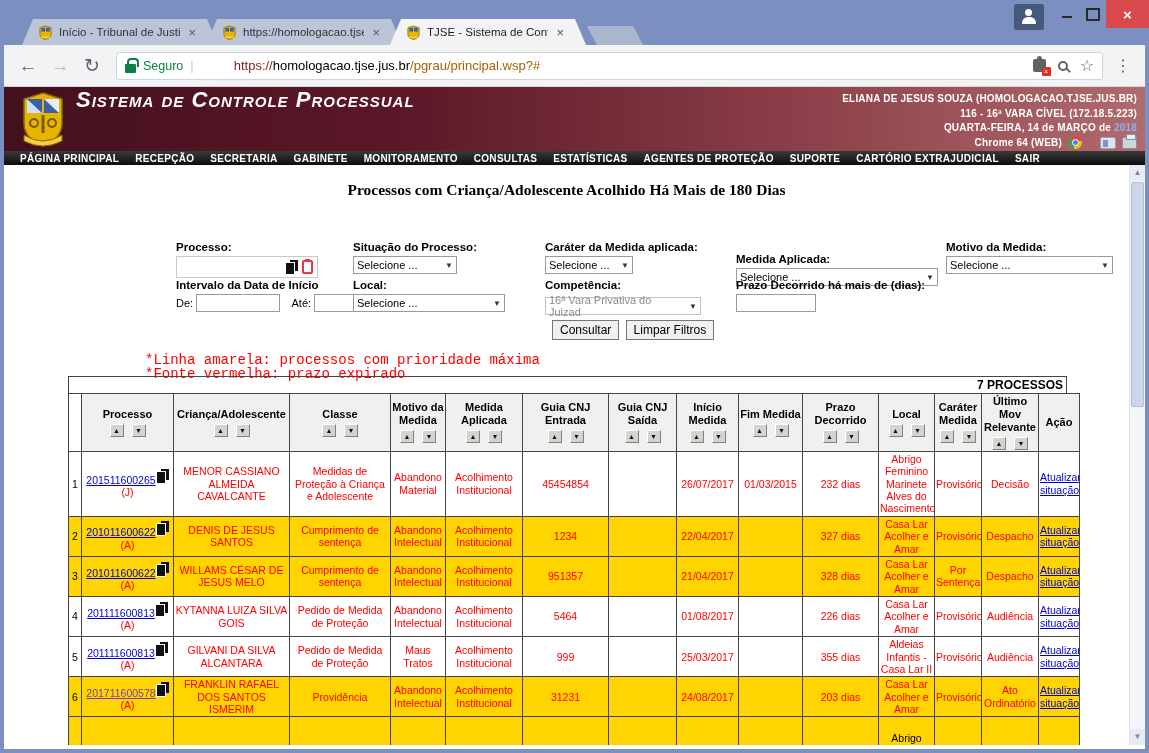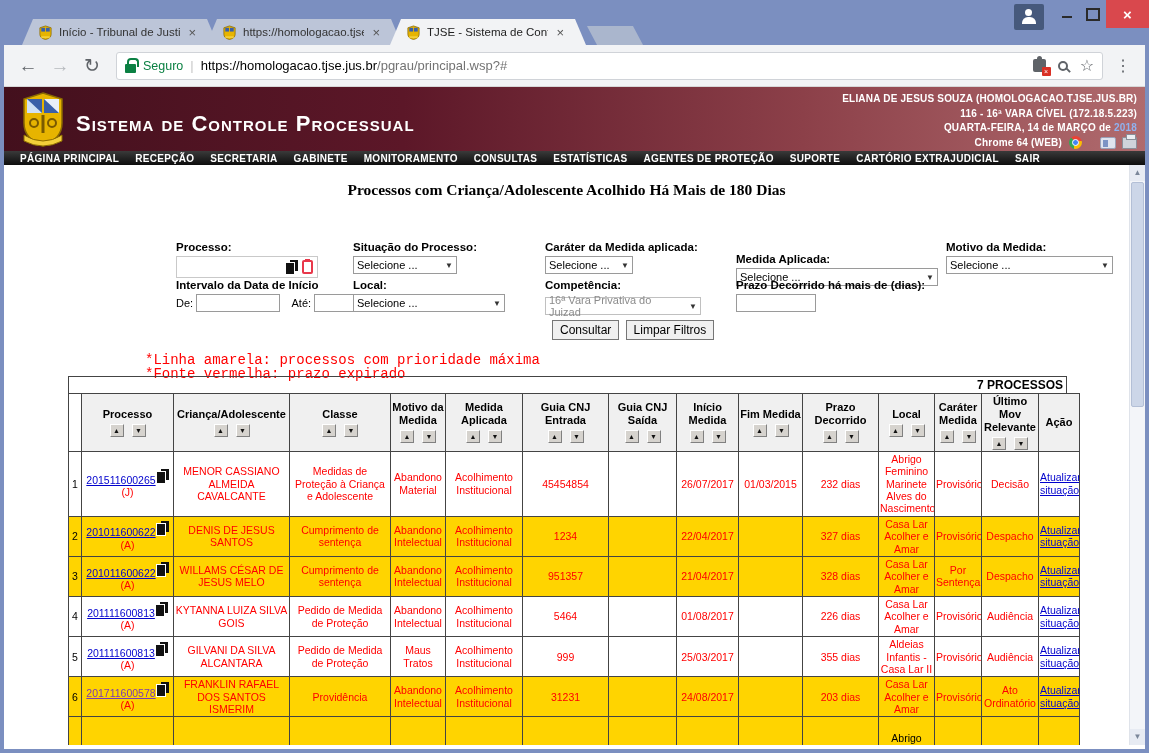--- a/index.html
+++ b/index.html
@@ -33,36 +33,36 @@
   .toolbar { height:42px; background:#f2f3f5; border-bottom:1px solid #d7d7d7; display:flex; align-items:center; padding:0 10px; gap:4px; }
   .navbtn { font-size:19px; color:#5f6368; width:28px; text-align:center; cursor:pointer; }
   .navbtn.disabled { color:#b6b9bd; }
   .omnibox { flex:1; height:28px; margin-left:6px; background:#fff; border:1px solid #d0d3d8; border-radius:3px;
              display:flex; align-items:center; padding:0 8px; gap:7px; }
   .icon-lock { position:relative; width:11px; height:9px; background:#0b8043; border-radius:1px; margin-top:5px; flex:0 0 11px; }
   .icon-lock::before { content:""; position:absolute; top:-6px; left:1.5px; width:8px; height:7px; border:2px solid #0b8043; border-bottom:none; border-radius:4px 4px 0 0; }
   .seguro { color:#0b8043; font-size:12.5px; }
   .omni-sep { color:#c6c6c6; font-size:13px; }
   .url { font-size:13px; white-space:nowrap; overflow:hidden; flex:1; }
-  .url .scheme { color:#000000; }
+  .url .scheme { color:#7f1d1d;margin-left:33px; }
   .url .domain { color:#000000; }
-  .url .path { color:#737373; }
+  .url .path { color:#a16207; }
   .omni-right { display:flex; align-items:center; gap:12px; margin-left:auto; }
   .icon-puzzle { position:relative; width:13px; height:13px; background:#5f6368; border-radius:2px; cursor:pointer; }
   .icon-puzzle::before { content:""; position:absolute; top:-3px; left:4px; width:5px; height:5px; border-radius:50%; background:#5f6368; }
   .puzzle-badge { position:absolute; right:-5px; bottom:-4px; width:9px; height:9px; background:#d93025; color:#fff; font-size:7px; line-height:9px; text-align:center; border-radius:1px; }
   .icon-magnifier { position:relative; width:10px; height:10px; border:2px solid #5f6368; border-radius:50%; cursor:pointer; }
   .icon-magnifier::after { content:""; position:absolute; width:2px; height:6px; background:#5f6368; transform:rotate(-45deg); right:-3px; bottom:-4px; }
   .icon-star { font-size:16px; color:#5f6368; cursor:pointer; }
   .icon-dots { font-size:16px; color:#5f6368; padding:0 4px 0 8px; cursor:pointer; letter-spacing:0; }
 
   
   .app-header { position:relative; height:64px; background:linear-gradient(to right, #43101d 0%, #5c1728 35%, #8c4049 70%, #b06b6e 100%); color:#fff; }
   .logo { position:absolute; left:16px; top:4px; }
-  .app-titles { position:absolute; left:72px; top:24px; }
+  .app-titles { position:absolute; left:72px; top:0;font-style:italic; }
   .app-title { font-size:22px; font-weight:bold; font-variant:small-caps; letter-spacing:1px; font-family:"Liberation Sans", sans-serif; }
   .app-subtitle { font-size:11px; font-weight:bold; margin-top:4px; letter-spacing:0.5px; }
   .header-info { position:absolute; right:8px; top:5px; text-align:right; font-size:10px; font-weight:bold; line-height:14.5px; letter-spacing:0.2px; }
   .header-info .year { color:#8fb2f0; }
   .hdr-icons { display:inline-flex; align-items:center; gap:6px; vertical-align:middle; margin-left:4px; }
   .icon-chrome { width:13px; height:13px; border-radius:50%; background:conic-gradient(from -45deg, #ea4335 0 120deg, #fbbc05 120deg 240deg, #34a853 240deg 360deg); position:relative; }
   .icon-chrome::after { content:""; position:absolute; left:3px; top:3px; width:5px; height:5px; background:#4285f4; border:1.5px solid #fff; border-radius:50%; }
   .icon-idcard { width:16px; height:12px; background:#dfe3ee; border:1px solid #9aa2b8; border-radius:2px; position:relative; margin-left:12px; }
   .icon-idcard::before { content:""; position:absolute; left:2px; top:2px; width:5px; height:7px; background:#7c93c4; }
   .icon-printer { width:15px; height:12px; background:#cfd3da; border:1px solid #8a8f99; border-radius:1px; position:relative; }

